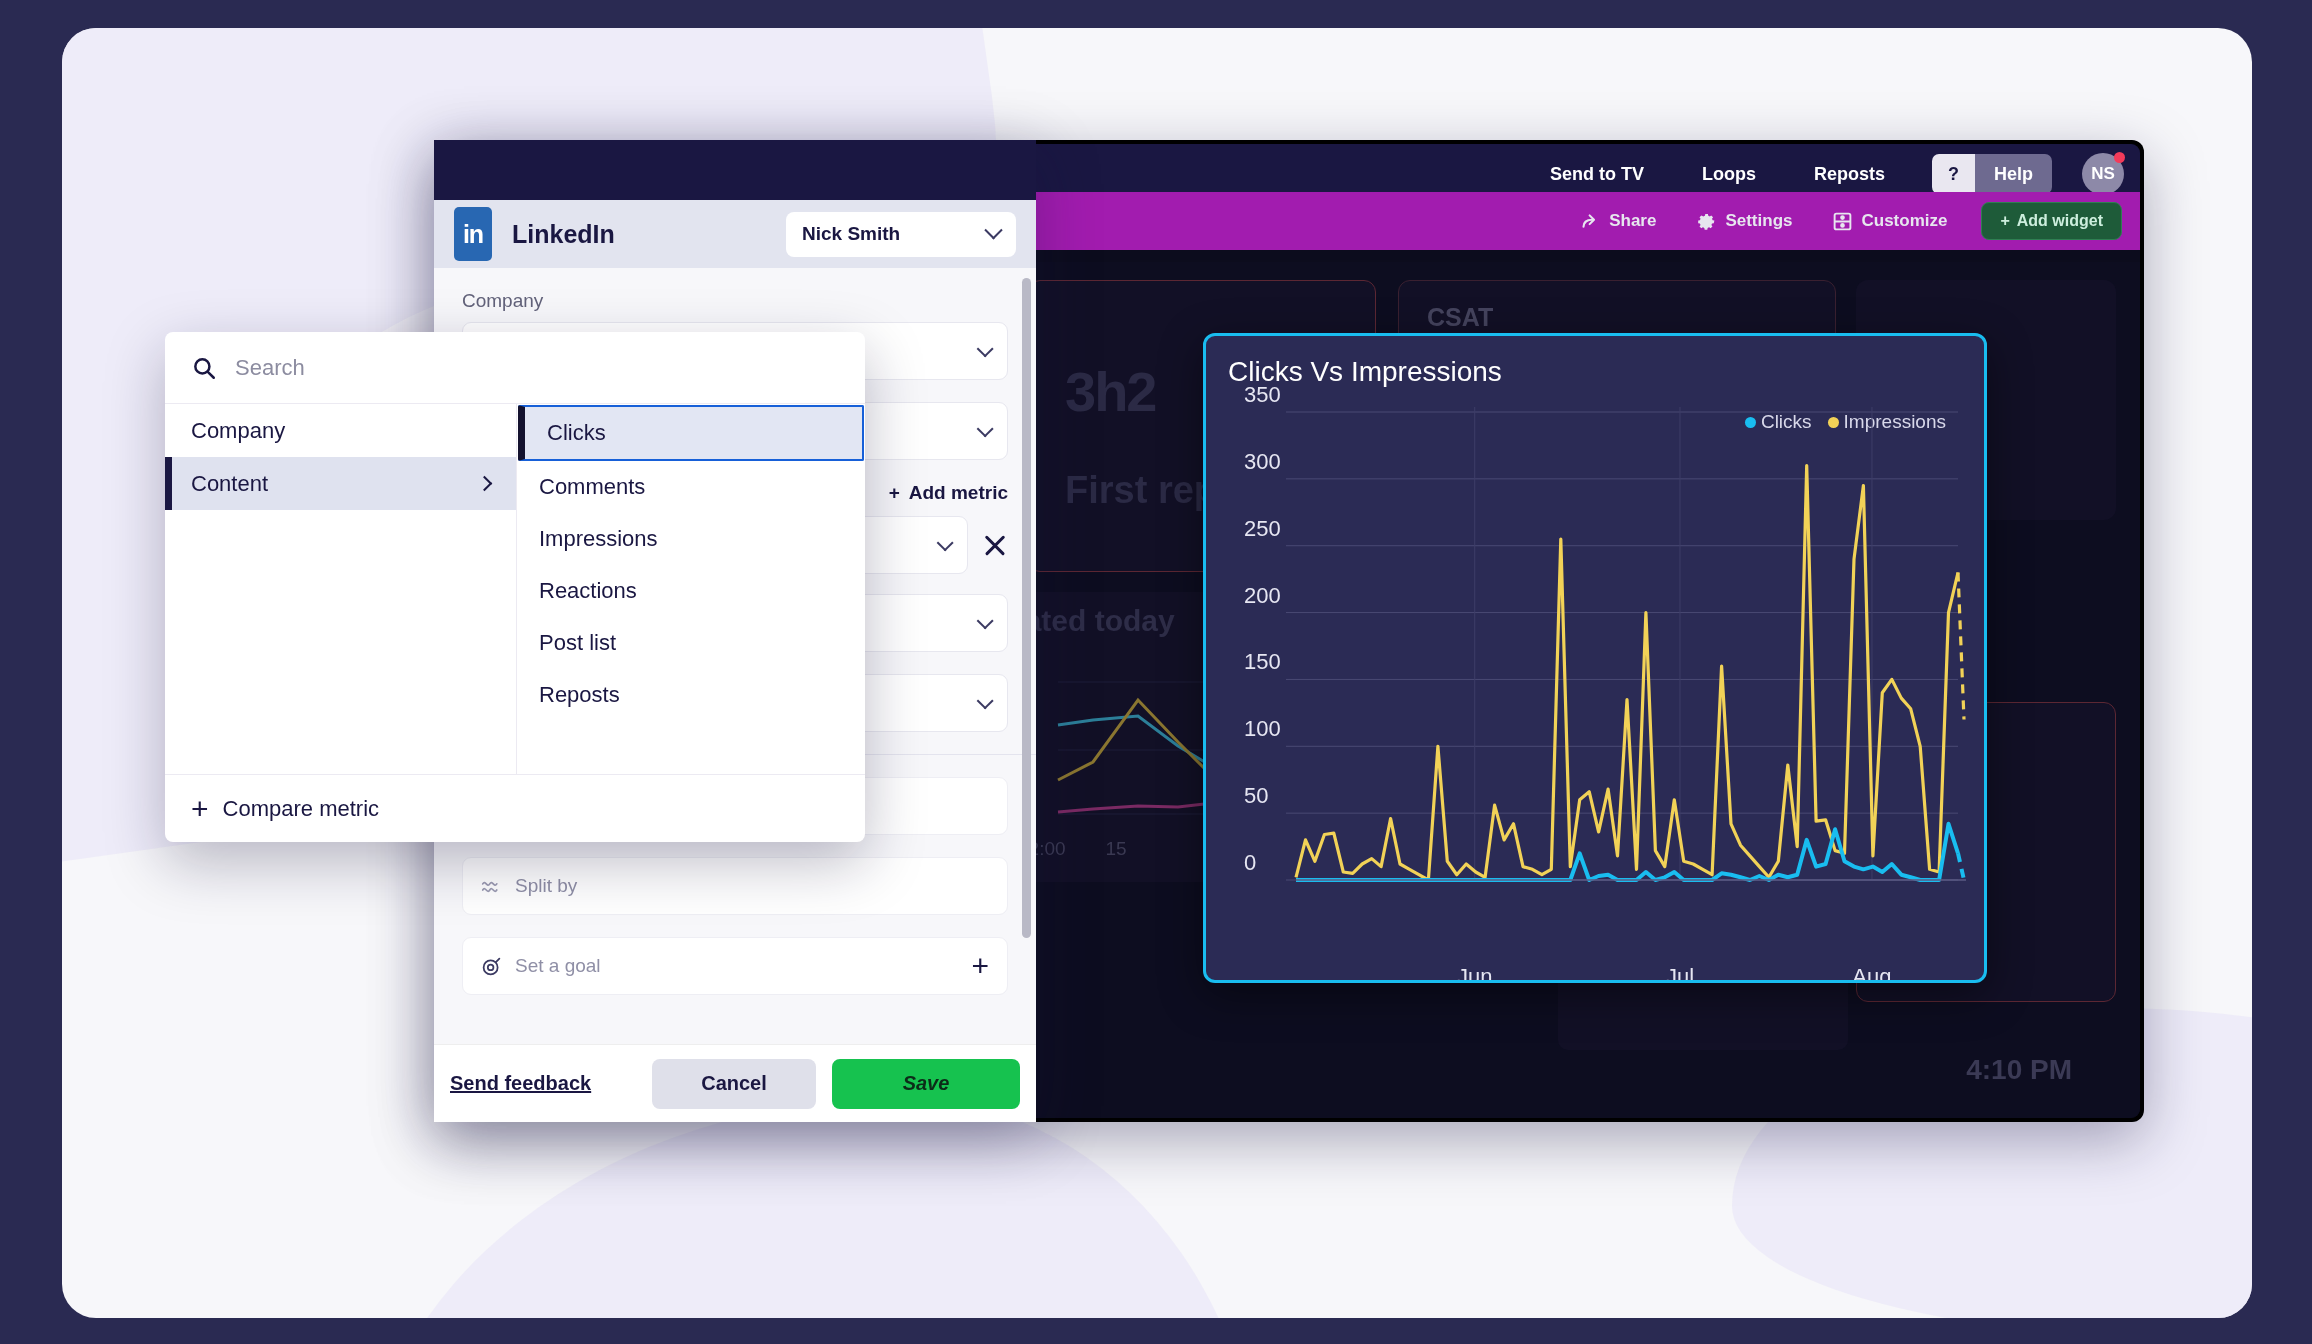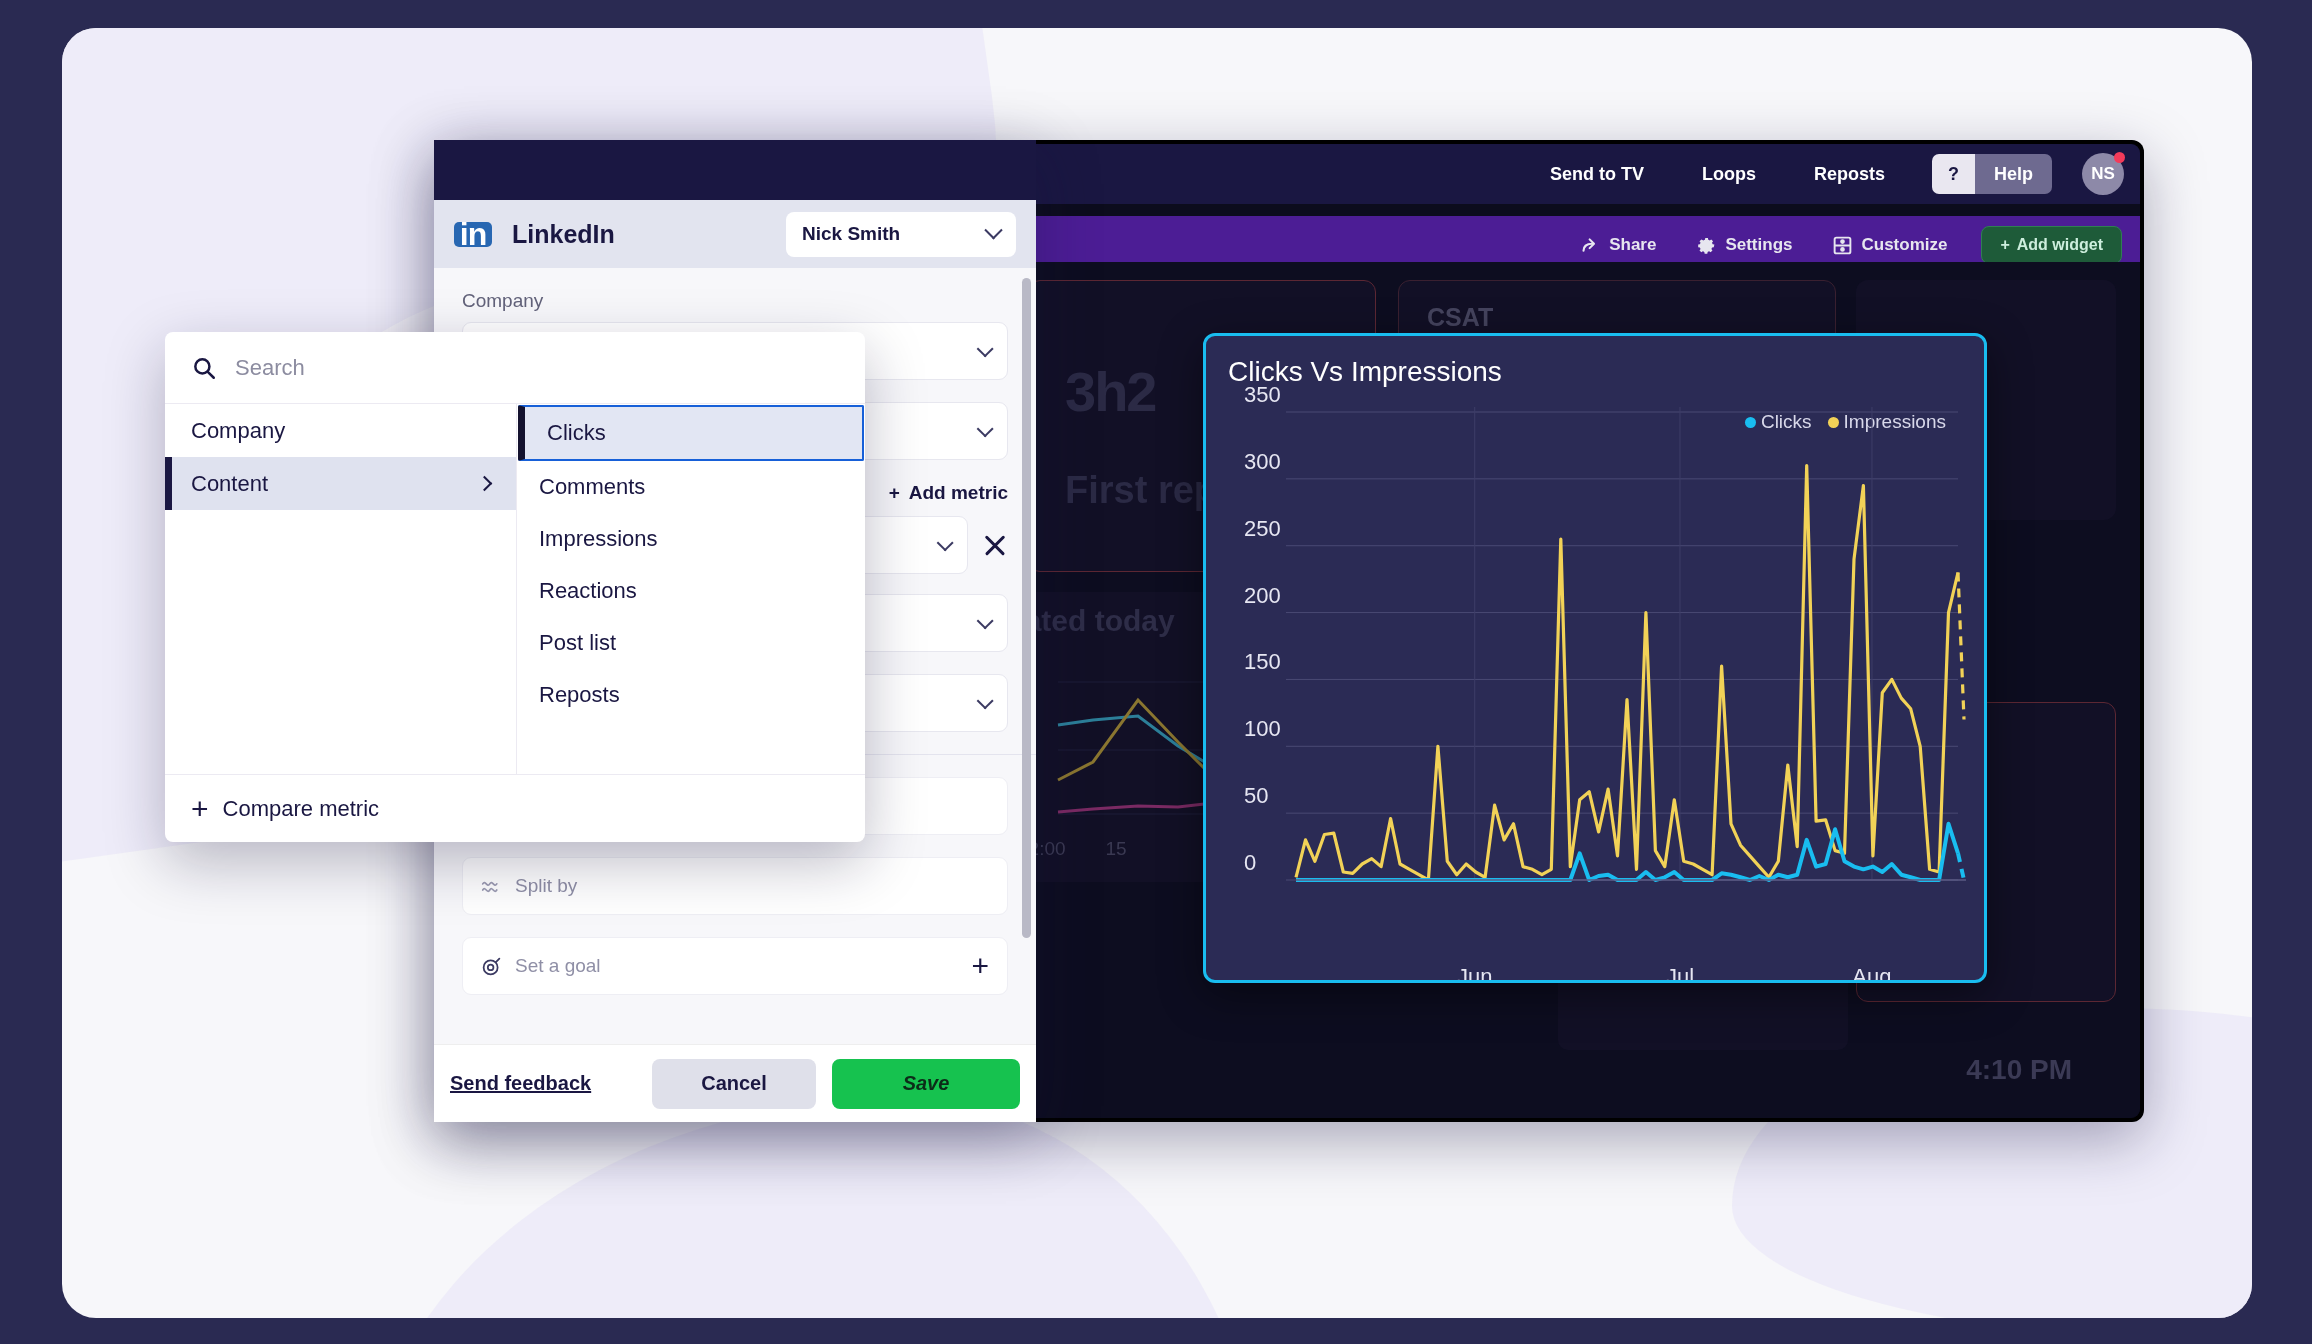--- a/index.html
+++ b/index.html
@@ -121,22 +121,22 @@
     position: relative;
   }
   #avatar-dot {
     position: absolute; right: -1px; top: -1px;
     width: 11px; height: 11px; border-radius: 50%;
     background: #f33b5a;
   }
 
   
   #dash-toolbar {
-    position: absolute; left: 0; top: 72px; right: 0; height: 58px;
-    background: #4c1d95;
+    position: absolute; left: 0; top: 48px; right: 0; height: 58px;
+    background: #a21caf;
     display: flex; align-items: center; justify-content: flex-end;
     padding-right: 18px; gap: 0;
   }
   .tb-item {
     display: flex; align-items: center; gap: 8px;
     color: #e7e6ef; font-size: 17px; font-weight: bold;
     padding: 0 20px; cursor: pointer; white-space: nowrap;
   }
   #add-widget {
     display: flex; align-items: center; gap: 7px;
@@ -262,23 +262,23 @@
     background: #fff;
     box-shadow: 0 14px 60px rgba(20,18,60,.28);
     overflow: hidden;
   }
   #modal-topbar { height: 60px; background: #1a1742; }
   #modal-header {
     height: 68px; background: #e2e4ef;
     display: flex; align-items: center; padding: 0 20px;
   }
   #li-logo {
-    width: 38px; height: 25px; border-radius: 5px;
+    width: 38px; height: 54px; border-radius: 5px;
     background: #2867b2; color: #fff;
-    font-size: 32px; font-weight: bold; font-style: normal;
+    font-size: 25px; font-weight: bold; font-style: normal;
     display: flex; align-items: center; justify-content: center;
     letter-spacing: -1px; flex: none;
   }
   #li-name { margin-left: 20px; color: #1a1742; font-size: 25px; font-weight: bold; }
   #acct-select {
     margin-left: auto; width: 230px; height: 45px;
     background: #fff; border-radius: 8px;
     display: flex; align-items: center; padding: 0 16px;
     color: #1a1742; font-size: 19px; font-weight: bold;
   }

